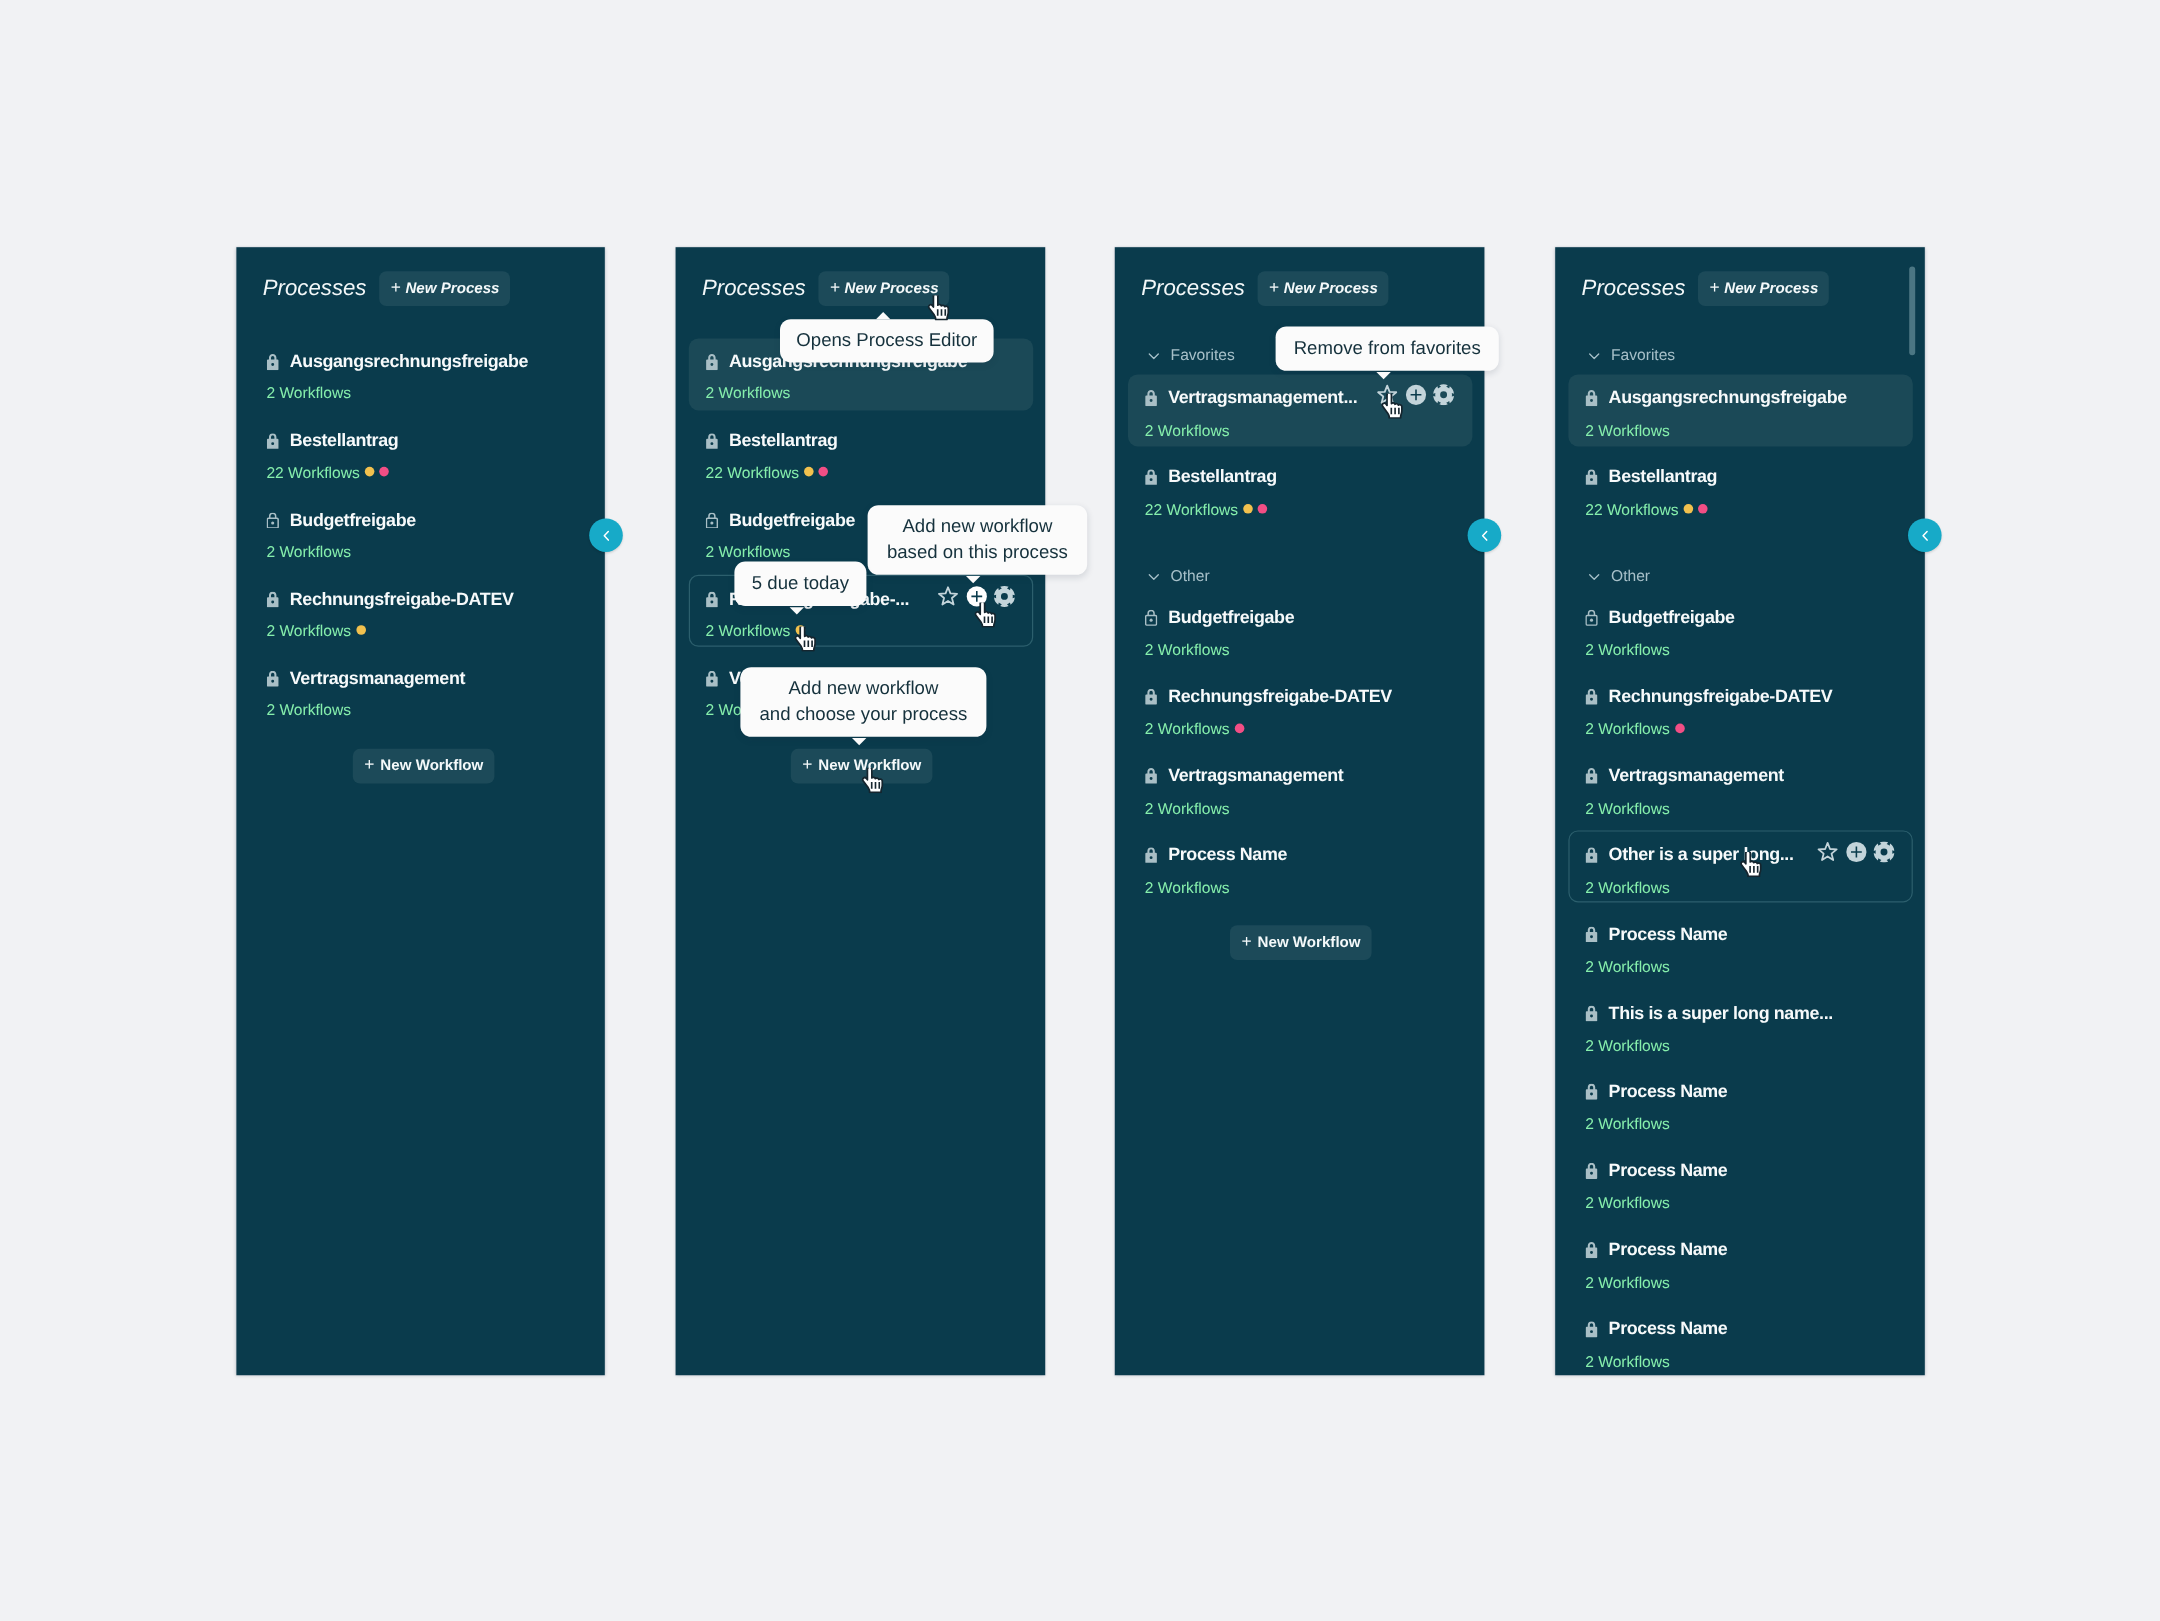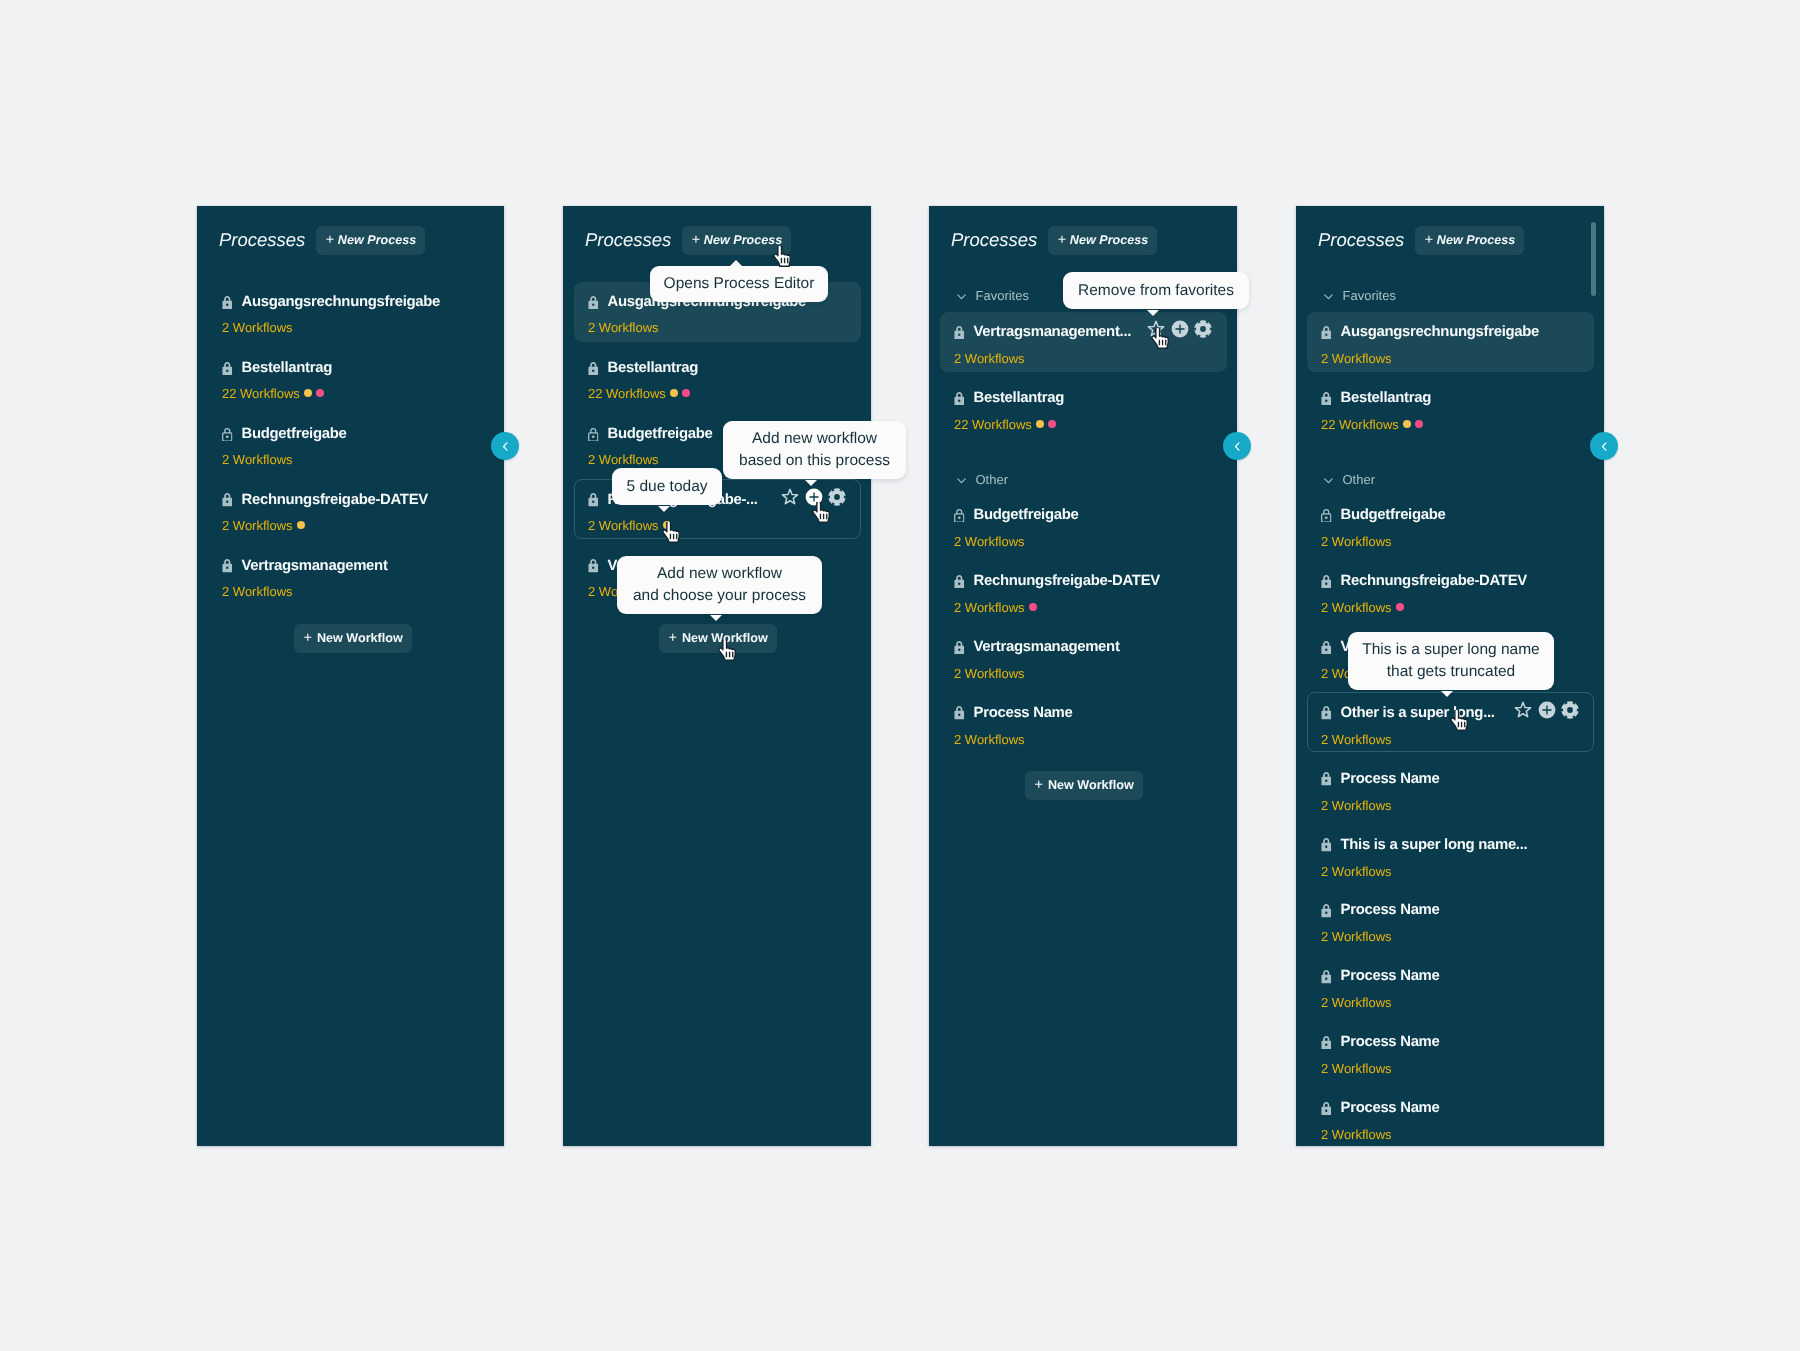--- a/index.html
+++ b/index.html
@@ -17,23 +17,23 @@
            height:29px;padding:0 9px 0 9px;line-height:1;display:inline-flex;align-items:center;gap:4px;white-space:nowrap;
            position:relative;top:0px;}
   .newproc .pl{font-size:14.5px;font-weight:400;line-height:1;position:relative;top:-.3px;}
 
   
   .sect{position:absolute;display:flex;align-items:center;gap:8.5px;color:#a7c0c9;font-size:13px;}
   .chev{width:11px;height:13px;display:block;position:relative;top:.5px;}
   .rowbg{position:absolute;border-radius:8px;}
   .rowbg.hl{background:#1b4957;}
   .rowbg.ol{border:1px solid #2c5f6d;}
-  .rtitle{position:absolute;display:flex;align-items:center;gap:9px;color:#f7fafb;font-size:14.9px;
+  .rtitle{position:absolute;display:flex;gap:9px;color:#f7fafb;font-size:14.9px;
           font-weight:600;letter-spacing:-0.3px;white-space:nowrap;line-height:1;}
-  .rsub{position:absolute;color:#eab308;font-size:13px;display:flex;align-items:center;gap:4px;line-height:1;white-space:nowrap;}
+  .rsub{position:absolute;color:#86efac;font-size:13px;display:flex;align-items:center;gap:4px;line-height:1;white-space:nowrap;}
   .rsub .dot:first-of-type{margin-left:9px;}
   .dot{width:8px;height:8px;border-radius:50%;display:inline-block;}
   .lock{display:block;flex:none;}
 
   
   .acts{position:absolute;display:flex;align-items:center;gap:5.5px;}
   .ic{display:block;}
 
   
   .newwf{position:absolute;background:#1c4a59;color:#f4f9fa;border-radius:6px;font-size:12.6px;font-weight:600;
@@ -517,25 +517,20 @@
     <span>5 due today</span>
   </div>
   <div class="tip down" style="left:617px;top:556px;width:205px;height:58px;">
     <span class="arr" style="left:93px;"></span>
     <span>Add new workflow
 and choose your process</span>
   </div>
   <div class="tip down" style="left:1063px;top:272px;width:186px;height:37px;">
     <span class="arr" style="left:84px;"></span>
     <span>Remove from favorites</span>
-  </div>
-  <div class="tip down" style="left:1348px;top:632px;width:206px;height:58px;">
-    <span class="arr" style="left:93px;"></span>
-    <span>This is a super long name
-that gets truncated</span>
   </div>
 
   <svg class="cursor" style="left:771px;top:246px;" viewBox="4.8 3.2 30.4 35.6">
       <path d="M13.2 5.0a3.1 3.1 0 0 1 6.2 0v12.1a3.0 3.0 0 0 1 4.9 1.0 3.05 3.05 0 0 1 4.85 1.25A3.0 3.0 0 0 1 34.0 22.0v5.2c0 1.95-.5 3.5-1.05 5.1-.4 1.1-.7 2.2-.7 3.35v1.7H16.3v-1.5c0-1.85-.8-2.95-2.0-4.9-.3-.5-.6-.95-.9-1.4l-6.3-8.5c-.9-1.25-.6-3.0.7-3.9 1.3-.9 3.05-.55 3.95.65l1.45 1.95V5.0z" fill="#fff" stroke="#15252e" stroke-width="2.4" stroke-linejoin="round"></path>
       <path d="M19.2 32.1v-9.2M24.5 32.1v-9.2M29.8 32.1v-9.2" stroke="#15252e" stroke-width="2.3" stroke-linecap="butt"></path>
     </svg>
   <svg class="cursor" style="left:810px;top:502px;" viewBox="4.8 3.2 30.4 35.6">
       <path d="M13.2 5.0a3.1 3.1 0 0 1 6.2 0v12.1a3.0 3.0 0 0 1 4.9 1.0 3.05 3.05 0 0 1 4.85 1.25A3.0 3.0 0 0 1 34.0 22.0v5.2c0 1.95-.5 3.5-1.05 5.1-.4 1.1-.7 2.2-.7 3.35v1.7H16.3v-1.5c0-1.85-.8-2.95-2.0-4.9-.3-.5-.6-.95-.9-1.4l-6.3-8.5c-.9-1.25-.6-3.0.7-3.9 1.3-.9 3.05-.55 3.95.65l1.45 1.95V5.0z" fill="#fff" stroke="#15252e" stroke-width="2.4" stroke-linejoin="round"></path>
       <path d="M19.2 32.1v-9.2M24.5 32.1v-9.2M29.8 32.1v-9.2" stroke="#15252e" stroke-width="2.3" stroke-linecap="butt"></path>
     </svg>

